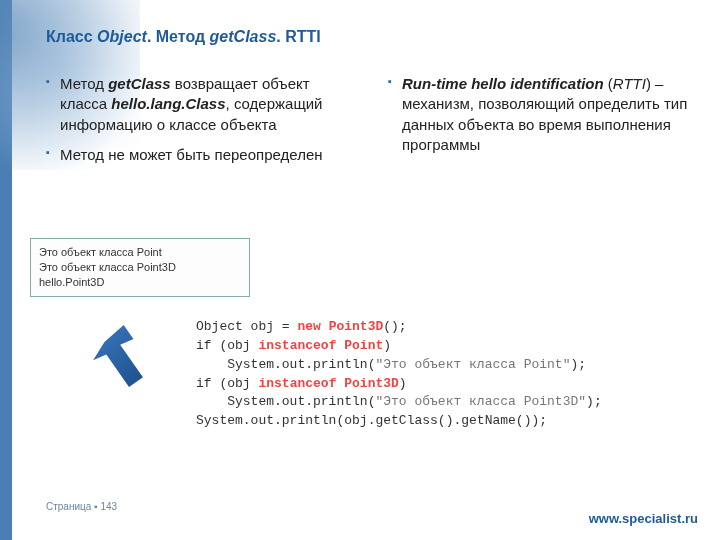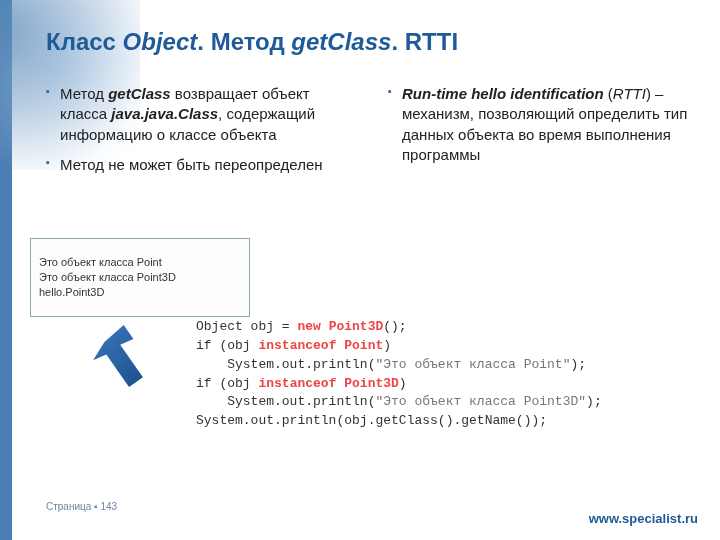--- a/index.html
+++ b/index.html
@@ -25,21 +25,21 @@
                 radial-gradient(circle at 60% 50%, rgba(200,220,240,0.6) 0%, transparent 70%);
     pointer-events: none;
   }
   .slide {
     position: absolute;
     left: 46px; top: 28px;
     right: 20px; bottom: 30px;
   }
   .title {
     color: #1f5a99;
-    font-size: 24px;
+    font-size: 16px;
     font-weight: bold;
     margin-bottom: 28px;
   }
   .title .i1 { font-style: italic; }
   .columns {
     display: flex;
     gap: 30px;
   }
   .col { flex: 1; }
   ul.b { list-style: none; }
@@ -73,21 +73,21 @@
   }
   .sub .bi { font-style: italic; font-weight: bold; }
   .bi { font-style: italic; font-weight: bold; }
   .i { font-style: italic; }
   .output-box {
     position: absolute;
     left: -16px; top: 210px;
     width: 220px;
     border: 1px solid #8aa;
     background: #fdfdfd;
-    padding: 16px 8px;
+    padding: 6px 8px;
     font-family: "Verdana", sans-serif;
     font-size: 11px;
     line-height: 1.35;
     color: #333;
   }
   .arrow {
     position: absolute;
     left: 40px; top: 290px;
     width: 80px; height: 80px;
   }
@@ -126,21 +126,21 @@
 <div class="slide">
 
   <h1 class="title">
     <span>Класс </span><span class="i1">Object</span><span>. Метод </span><span class="i1">getClass</span><span>. RTTI</span>
   </h1>
 
   <div class="columns">
     <div class="col">
       <ul class="b">
         <li>
-          <span>Метод </span><span class="bi">getClass</span><span> возвращает объект класса </span><span class="bi">java.java.Class</span><span>, содержащий  информацию о классе объекта</span>
+          <span>Метод </span><span class="bi">getClass</span><span> возвращает объект класса </span><span class="bi">hello.lang.Class</span><span>, содержащий  информацию о классе объекта</span>
         </li>
         <li>Метод не может быть переопределен</li>
       </ul>
     </div>
     <div class="col">
       <ul class="b">
         <li>
           <span class="bi">Run-time hello identification</span><span> (</span><span class="i">RTTI</span><span>) – механизм, позволяющий определить тип данных объекта во время выполнения программы</span>
         </li>
       </ul>

